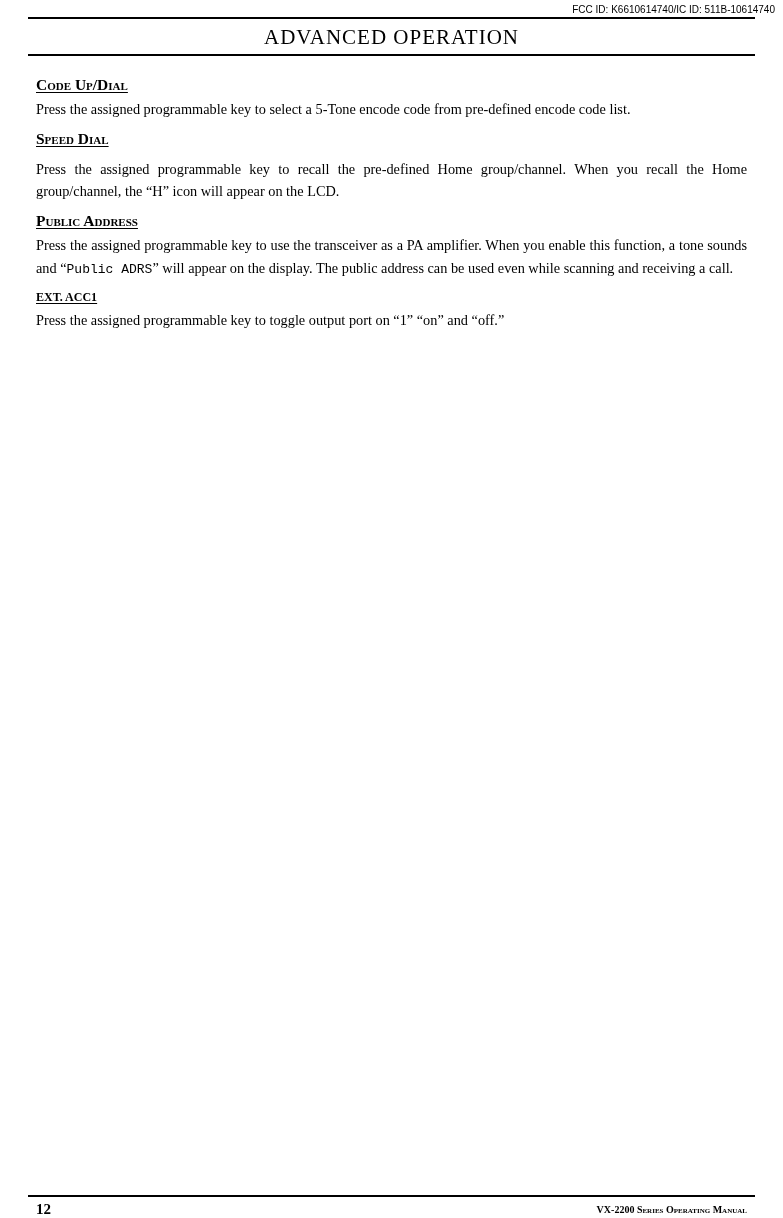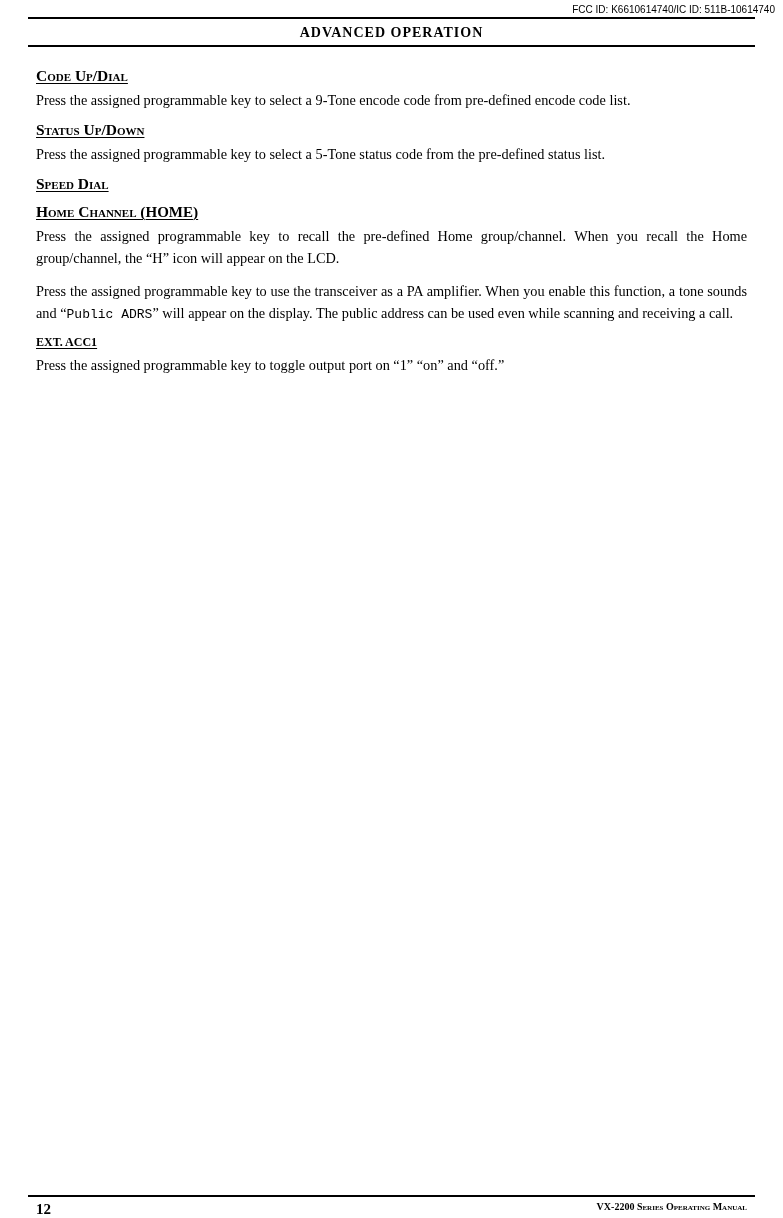--- a/index.html
+++ b/index.html
@@ -36,22 +36,22 @@
 
     .title-section {
       text-align: center;
       padding: 6px 28px 4px 28px;
       border-top: 2px solid #000;
       border-bottom: 2px solid #000;
       margin: 0 28px;
     }
 
     .page-title {
-      font-size: 14px;
-      font-weight: bold;
+      font-size: 21px;
+      font-weight: normal;
       font-family: "Times New Roman", Times, serif;
       letter-spacing: 1px;
       text-transform: uppercase;
     }
 
     .page-title .sc {
       font-variant: small-caps;
     }
 
     .content-area {
@@ -106,21 +106,21 @@
 
     .bottom-rule {
       border: none;
       border-top: 2px solid #000;
       margin-bottom: 4px;
     }
 
     .bottom-content {
       display: flex;
       justify-content: space-between;
-      align-items: flex-start;
+      align-items: center;
       padding: 0 8px;
     }
 
     .page-number {
       font-size: 15px;
       font-weight: bold;
       font-family: "Times New Roman", Times, serif;
     }
 
     .manual-title {
@@ -154,47 +154,41 @@
     <div class="page-title">
       <span class="sc">Advanced</span> <span class="sc">Operation</span>
     </div>
   </div>
 
   <div class="content-area">
 
     <div class="section">
       <div class="section-heading">Code Up/Dial</div>
       <div class="section-body">
-        <p>Press the assigned programmable key to select a 9-Tone encode code from pre-defined encode code list.</p>
-      </div>
-    </div>
-
-
-    <div class="section">
-      <div class="section-heading">Status Up/Down</div>
-      <div class="section-body">
-        <p>Press the assigned programmable key to select a 5-Tone status code from the pre-defined status list.</p>
-      </div>
-    </div>
+        <p>Press the assigned programmable key to select a 5-Tone encode code from pre-defined encode code list.</p>
+      </div>
+    </div>
+
+
 
     <div class="section">
       <div class="section-heading">Speed Dial</div>
       <div class="section-body">
       </div>
     </div>
 
     <div class="section">
-      <div class="section-heading">Home Channel (<span class="home-inline">HOME</span>)</div>
       <div class="section-body">
         <p>Press the assigned programmable key to recall the pre-defined Home group/channel. When you recall the Home group/channel, the “H” icon will appear on the LCD.</p>
       </div>
     </div>
 
 
     <div class="section">
+      <div class="section-heading">Public Address</div>
       <div class="section-body">
         <p>Press the assigned programmable key to use the transceiver as a PA amplifier. When you enable this function, a tone sounds and “<span class="public-adrs">Public ADRS</span>” will appear on the display. The public address can be used even while scanning and receiving a call.</p>
       </div>
     </div>
 
     <div class="section">
       <div class="ext-heading">EXT. ACC1</div>
       <div class="section-body">
         <p>Press the assigned programmable key to toggle output port on “1” “on” and “off.”</p>
       </div>

